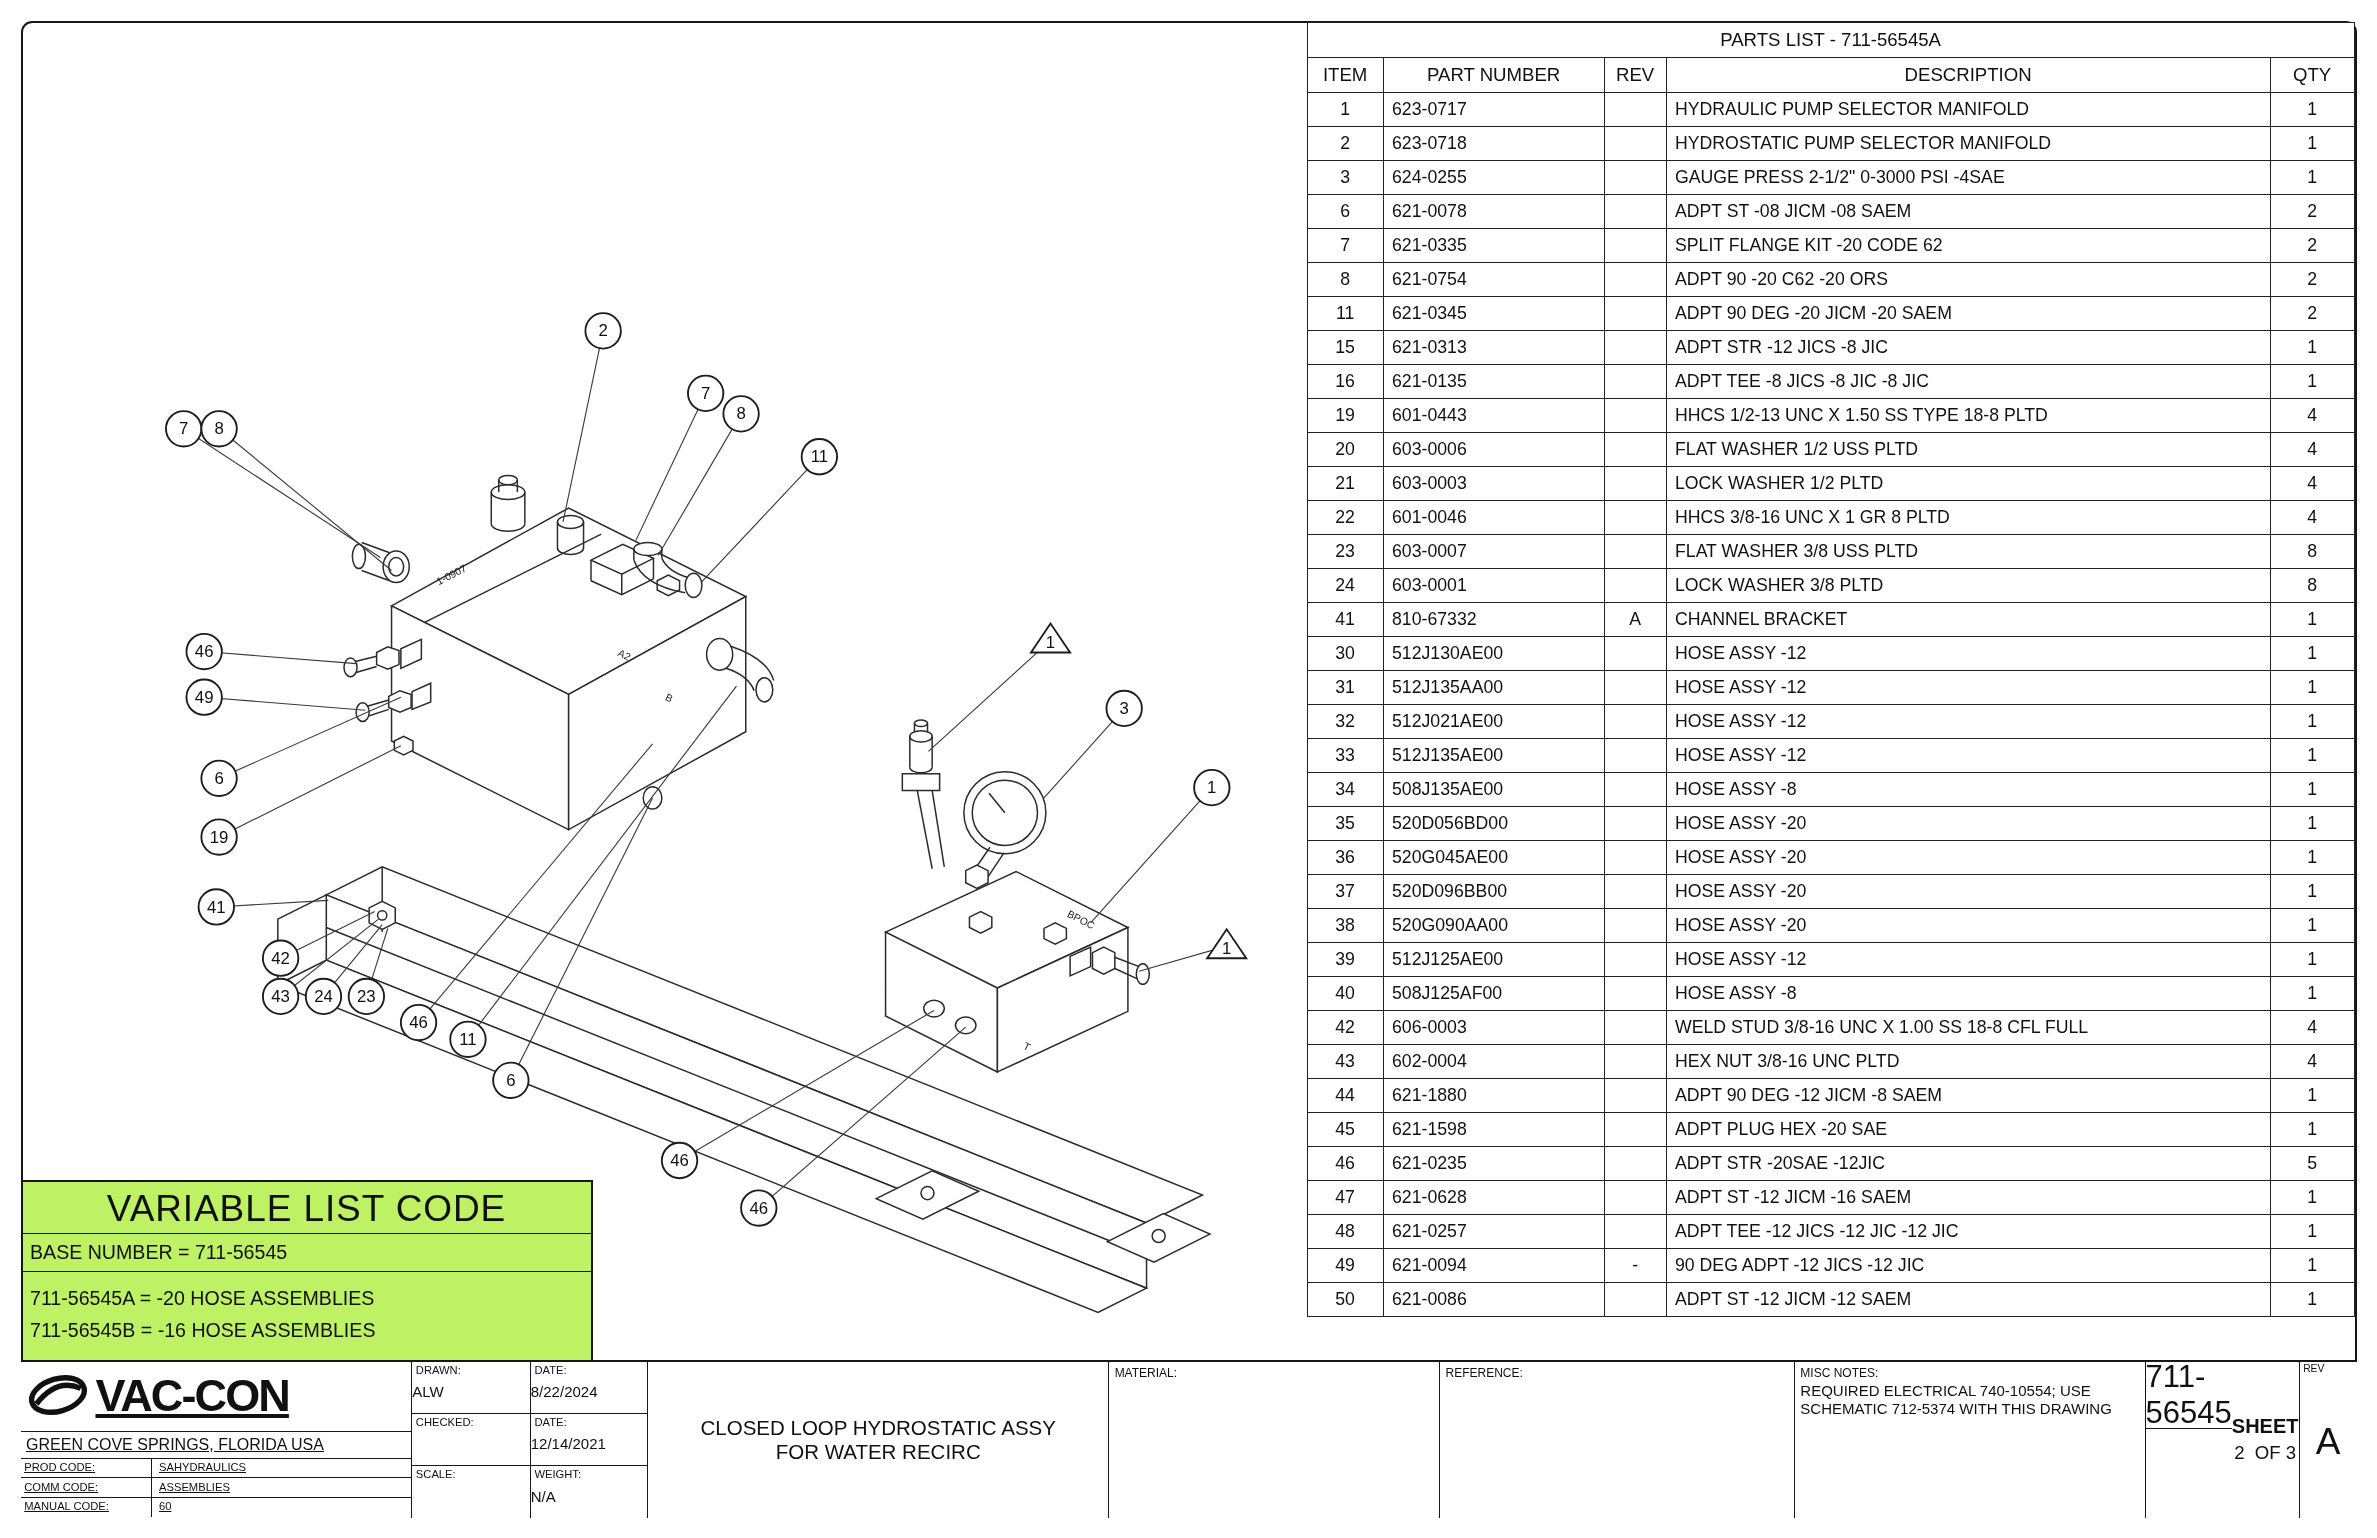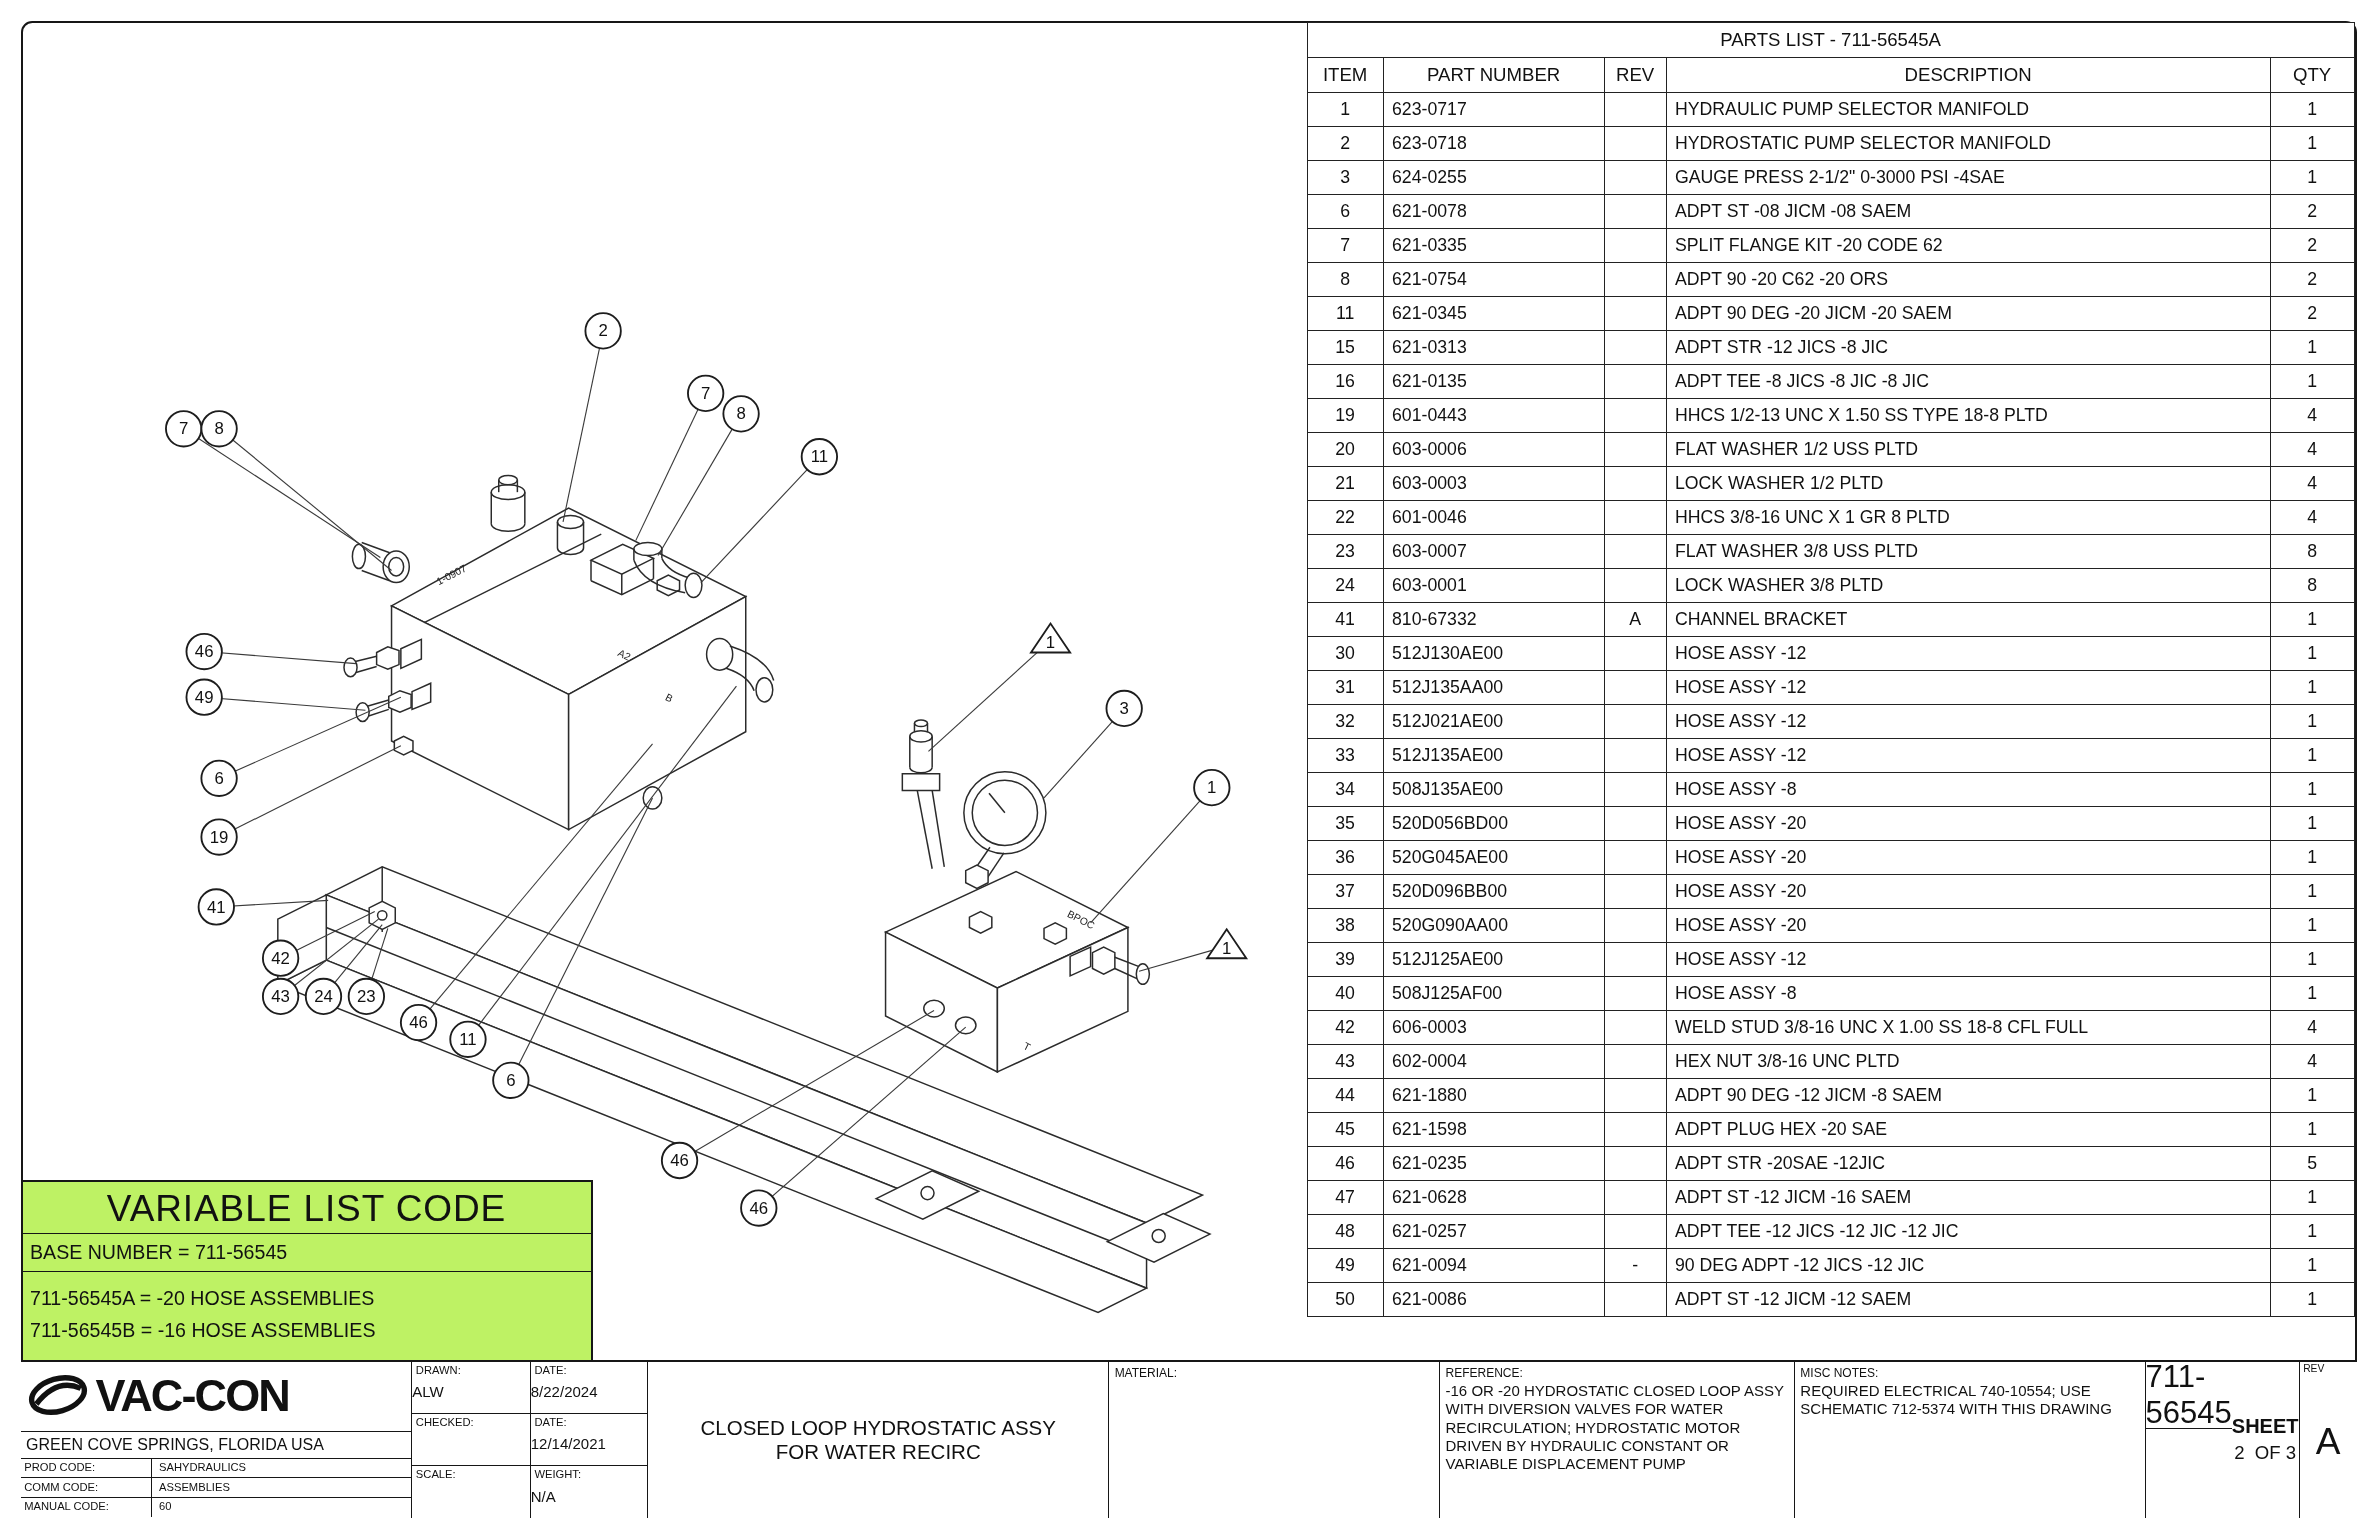--- a/index.html
+++ b/index.html
@@ -33,21 +33,21 @@
        border:2.8px solid #161616;box-sizing:border-box;}
   .vl-title{font-size:37px;text-align:center;padding:5.6px 0 3.7px;border-bottom:1.9px solid #161616;letter-spacing:0.9px;}
   .vl-base{font-size:19.6px;padding:6.5px 7.5px 7.5px;border-bottom:1.9px solid #161616;}
   .vl-lines{padding:15px 7.5px 13px;font-size:19.6px;}
   .vl-line{margin-bottom:8.4px;}
 
   
   .title-block{position:absolute;left:20.5px;bottom:20.5px;width:2336px;height:158px;background:#fff;
        border-top:2.8px solid #161616;display:flex;box-sizing:border-box;}
   .tb-cell{box-sizing:border-box;border-left:1.9px solid #161616;height:100%;}
-  .tb-cell:first-child{border-left:none;}
+  .tb-cell:first-child{border-left:none;text-decoration:underline;}
   .logo-cell{width:392px;display:flex;flex-direction:column;}
   .logo-row{height:70px;display:flex;align-items:center;gap:7.5px;padding-left:7.5px;
        border-bottom:1.9px solid #161616;box-sizing:border-box;}
   .logo-text{font-size:45px;font-weight:800;letter-spacing:-1.9px;}
   .company-sub{height:27px;line-height:25px;font-size:16px;padding-left:5.6px;
        border-bottom:1.9px solid #161616;box-sizing:border-box;}
   .code-row{height:19.6px;display:flex;font-size:11.2px;border-bottom:0.9px solid #161616;box-sizing:border-box;}
   .code-row.last{border-bottom:none;}
   .code-label{width:131px;border-right:0.9px solid #161616;padding:2.8px 0 0 3.7px;box-sizing:border-box;}
   .code-value{padding:2.8px 0 0 7.5px;}
@@ -606,21 +606,20 @@
   </div>
 
   <div class="tb-cell title-cell">CLOSED LOOP HYDROSTATIC ASSY FOR WATER RECIRC</div>
 
   <div class="tb-cell material-cell">
     <div class="cell-label">MATERIAL:</div>
   </div>
 
   <div class="tb-cell reference-cell">
     <div class="cell-label">REFERENCE:</div>
-    <div class="cell-text">-16 OR -20 HYDROSTATIC CLOSED LOOP ASSY WITH DIVERSION VALVES FOR WATER RECIRCULATION; HYDROSTATIC MOTOR DRIVEN BY HYDRAULIC CONSTANT OR VARIABLE DISPLACEMENT PUMP</div>
   </div>
 
   <div class="tb-cell misc-cell">
     <div class="cell-label">MISC NOTES:</div>
     <div class="cell-text">REQUIRED ELECTRICAL 740-10554; USE SCHEMATIC 712-5374 WITH THIS DRAWING</div>
   </div>
 
   <div class="tb-cell number-cell">
     <div class="dwg-number">711-56545</div>
     <div class="number-bottom">

